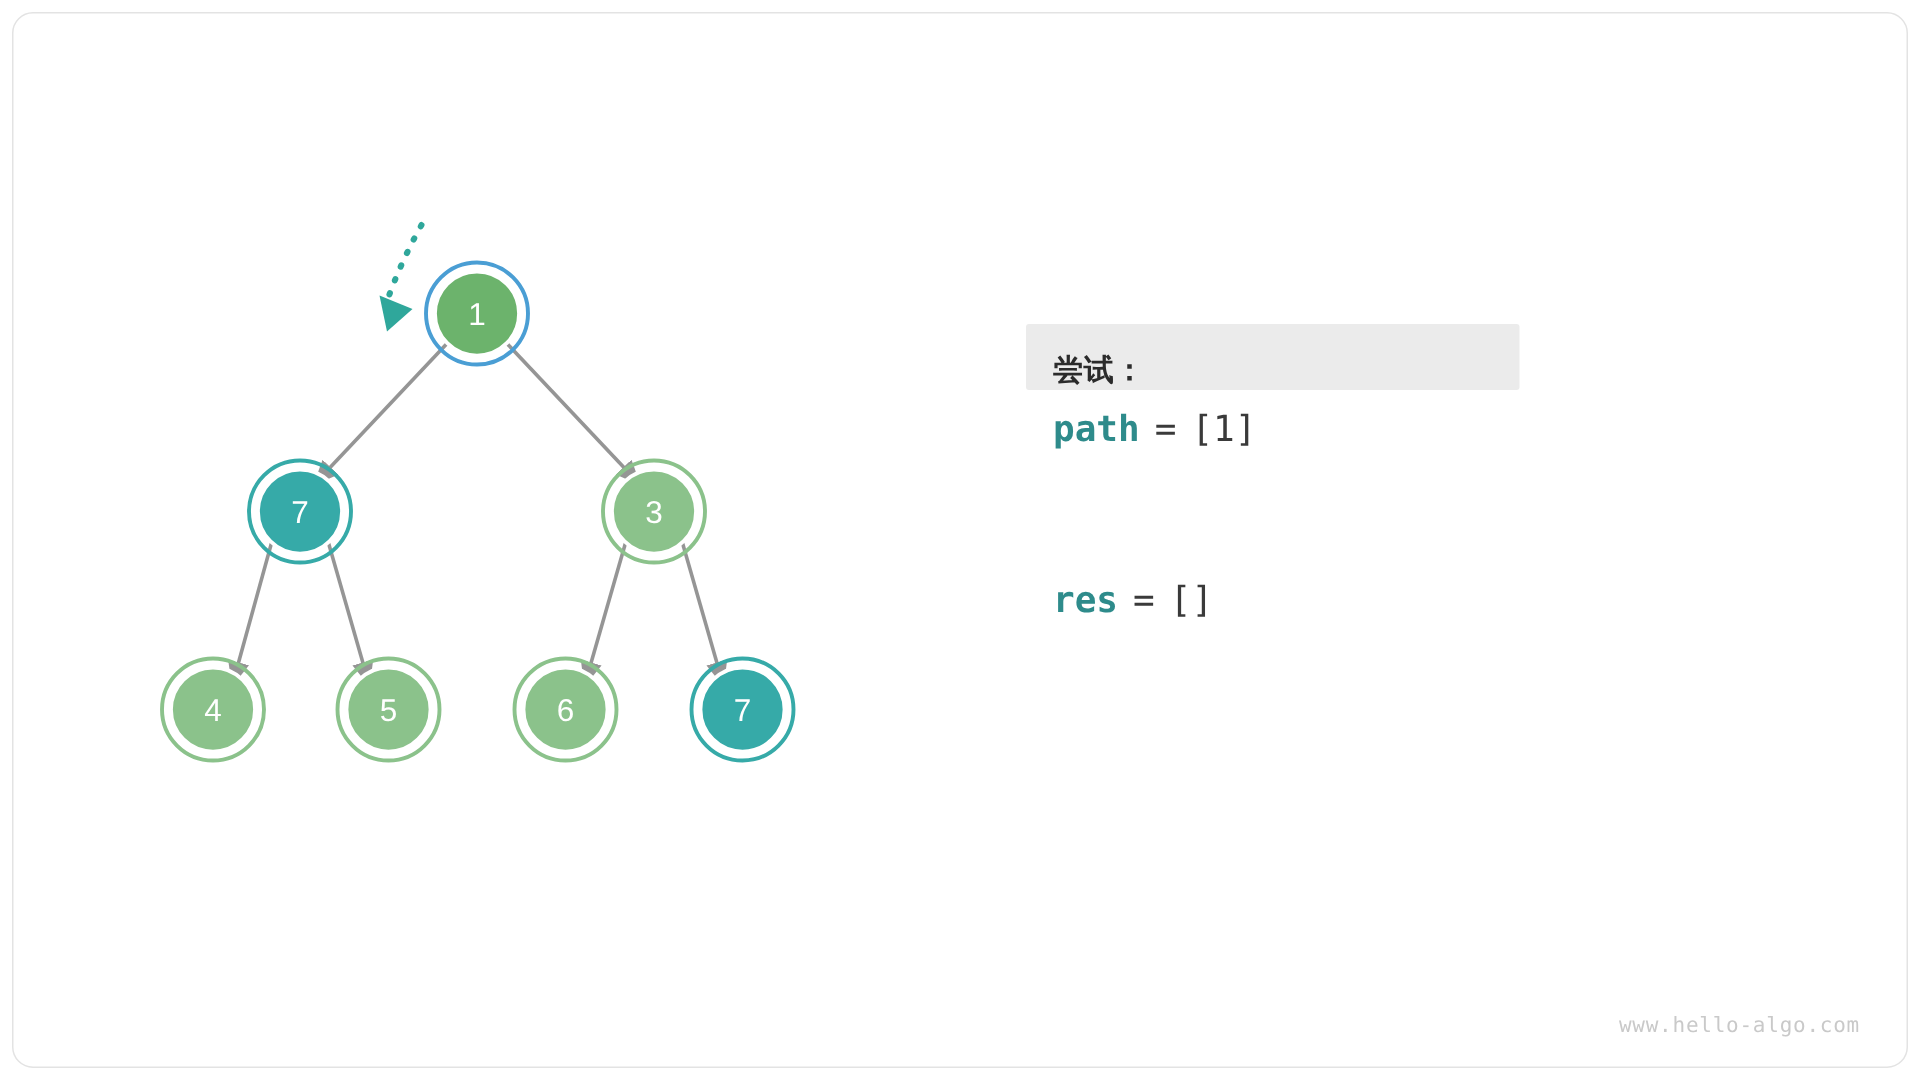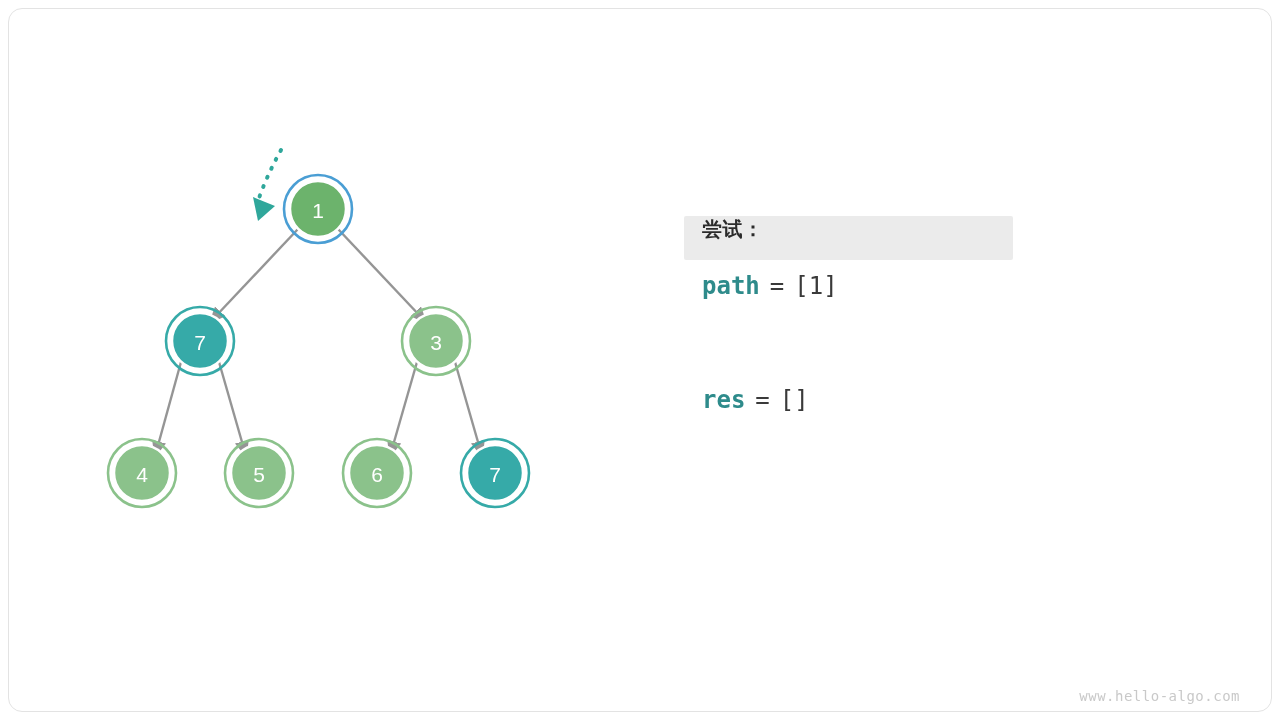--- a/index.html
+++ b/index.html
@@ -39,21 +39,21 @@
     dominant-baseline: central;
   }
   .panel {
     position: absolute;
     left: 684px;
     top: 216px;
     width: 420px;
   }
   .row {
     display: flex;
-    align-items: flex-start;
+    align-items: flex-end;
     font-size: 20px;
     color: #2b2b2b;
     height: 44px;
     box-sizing: border-box;
   }
   .row.highlight {
     background: #ebebeb;
     padding-left: 18px;
     width: 329px;
     border-radius: 2px;
@@ -87,21 +87,21 @@
   }
   .code-val {
     color: #3a3a3a;
   }
   .spacer {
     height: 74px;
   }
   .watermark {
     position: absolute;
     right: 40px;
-    bottom: 16px;
+    bottom: 28px;
     font-family: "DejaVu Sans Mono", monospace;
     font-size: 14px;
     color: #c9c9c9;
     letter-spacing: 0.5px;
   }
 </style>
 </head>
 <body>
 
 <div class="frame"></div>

